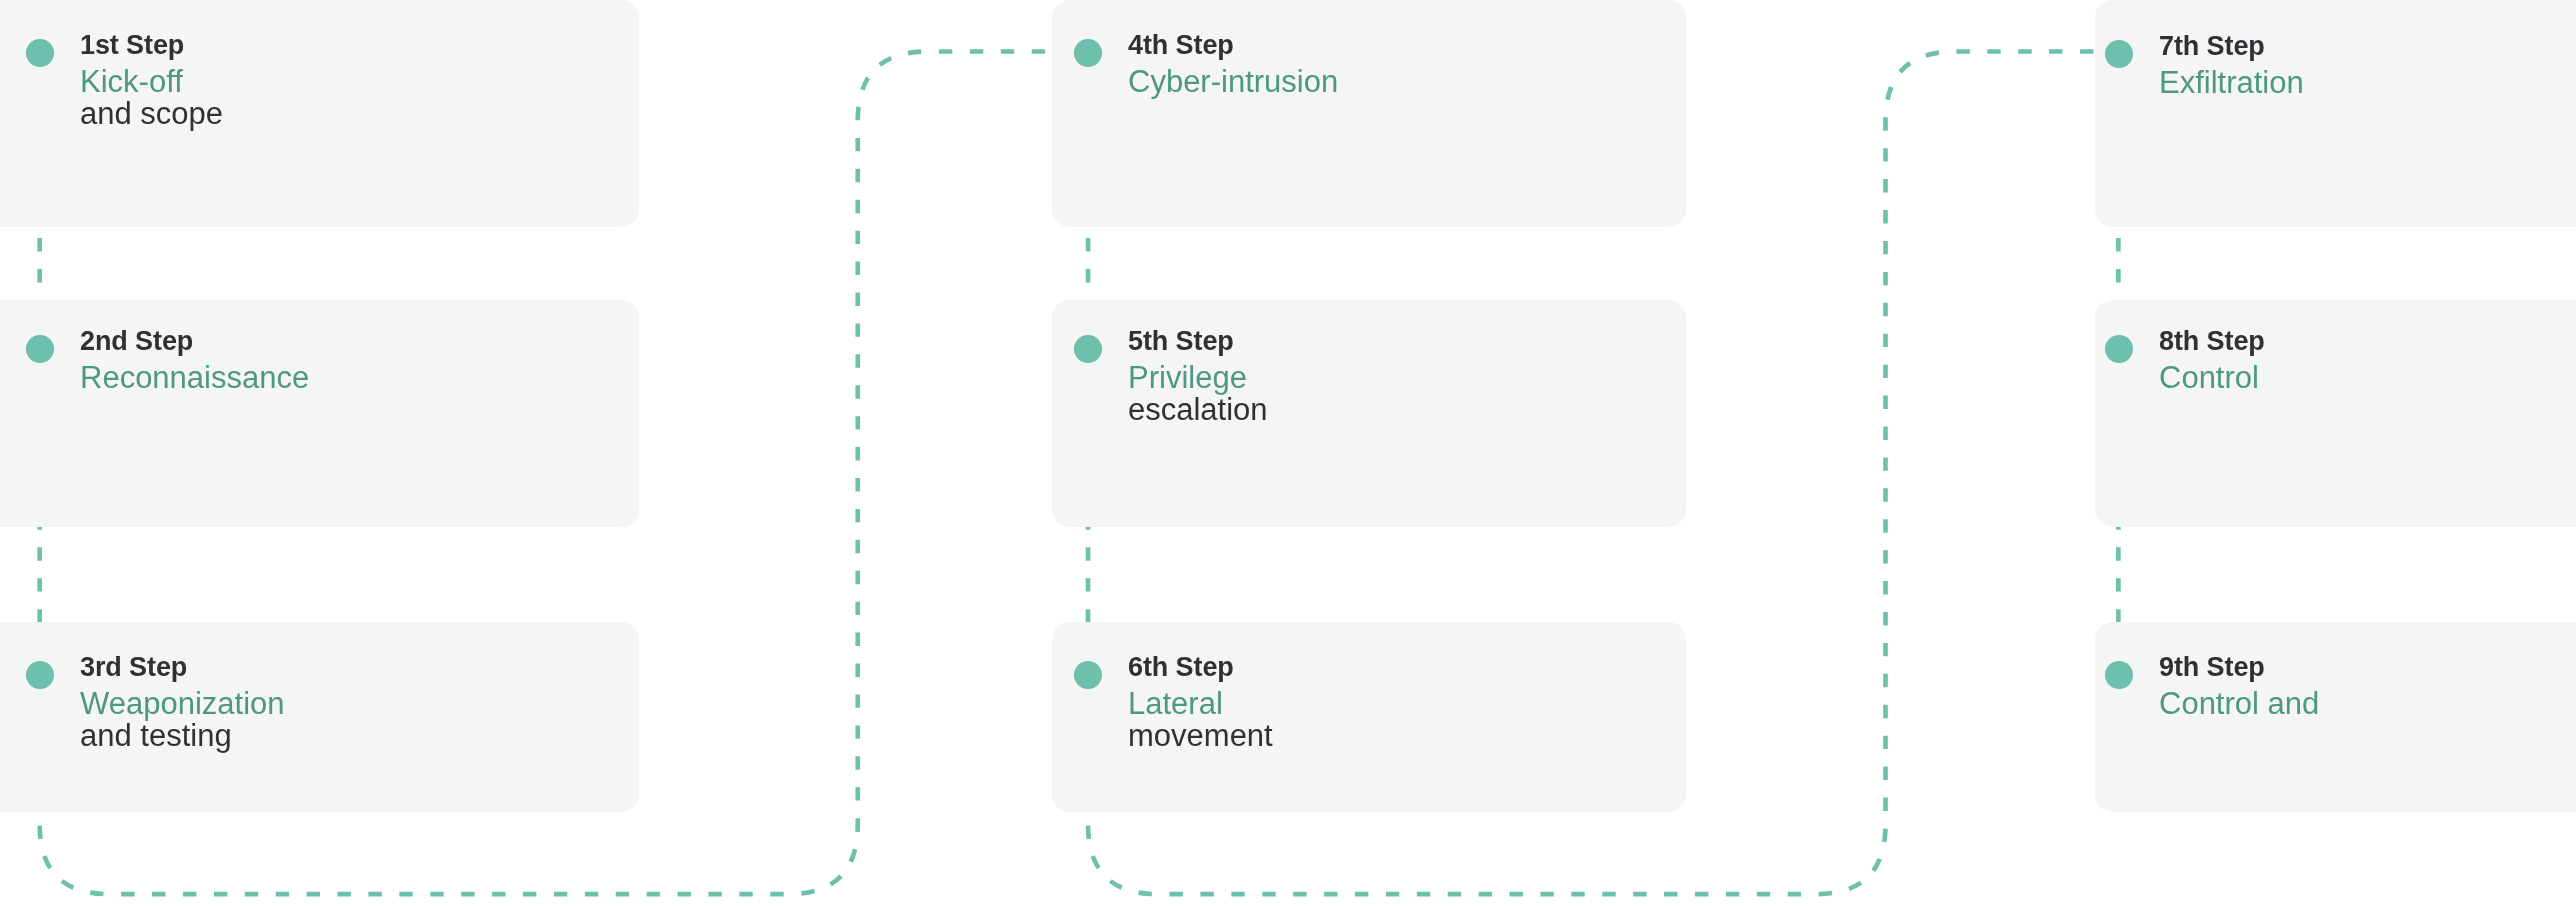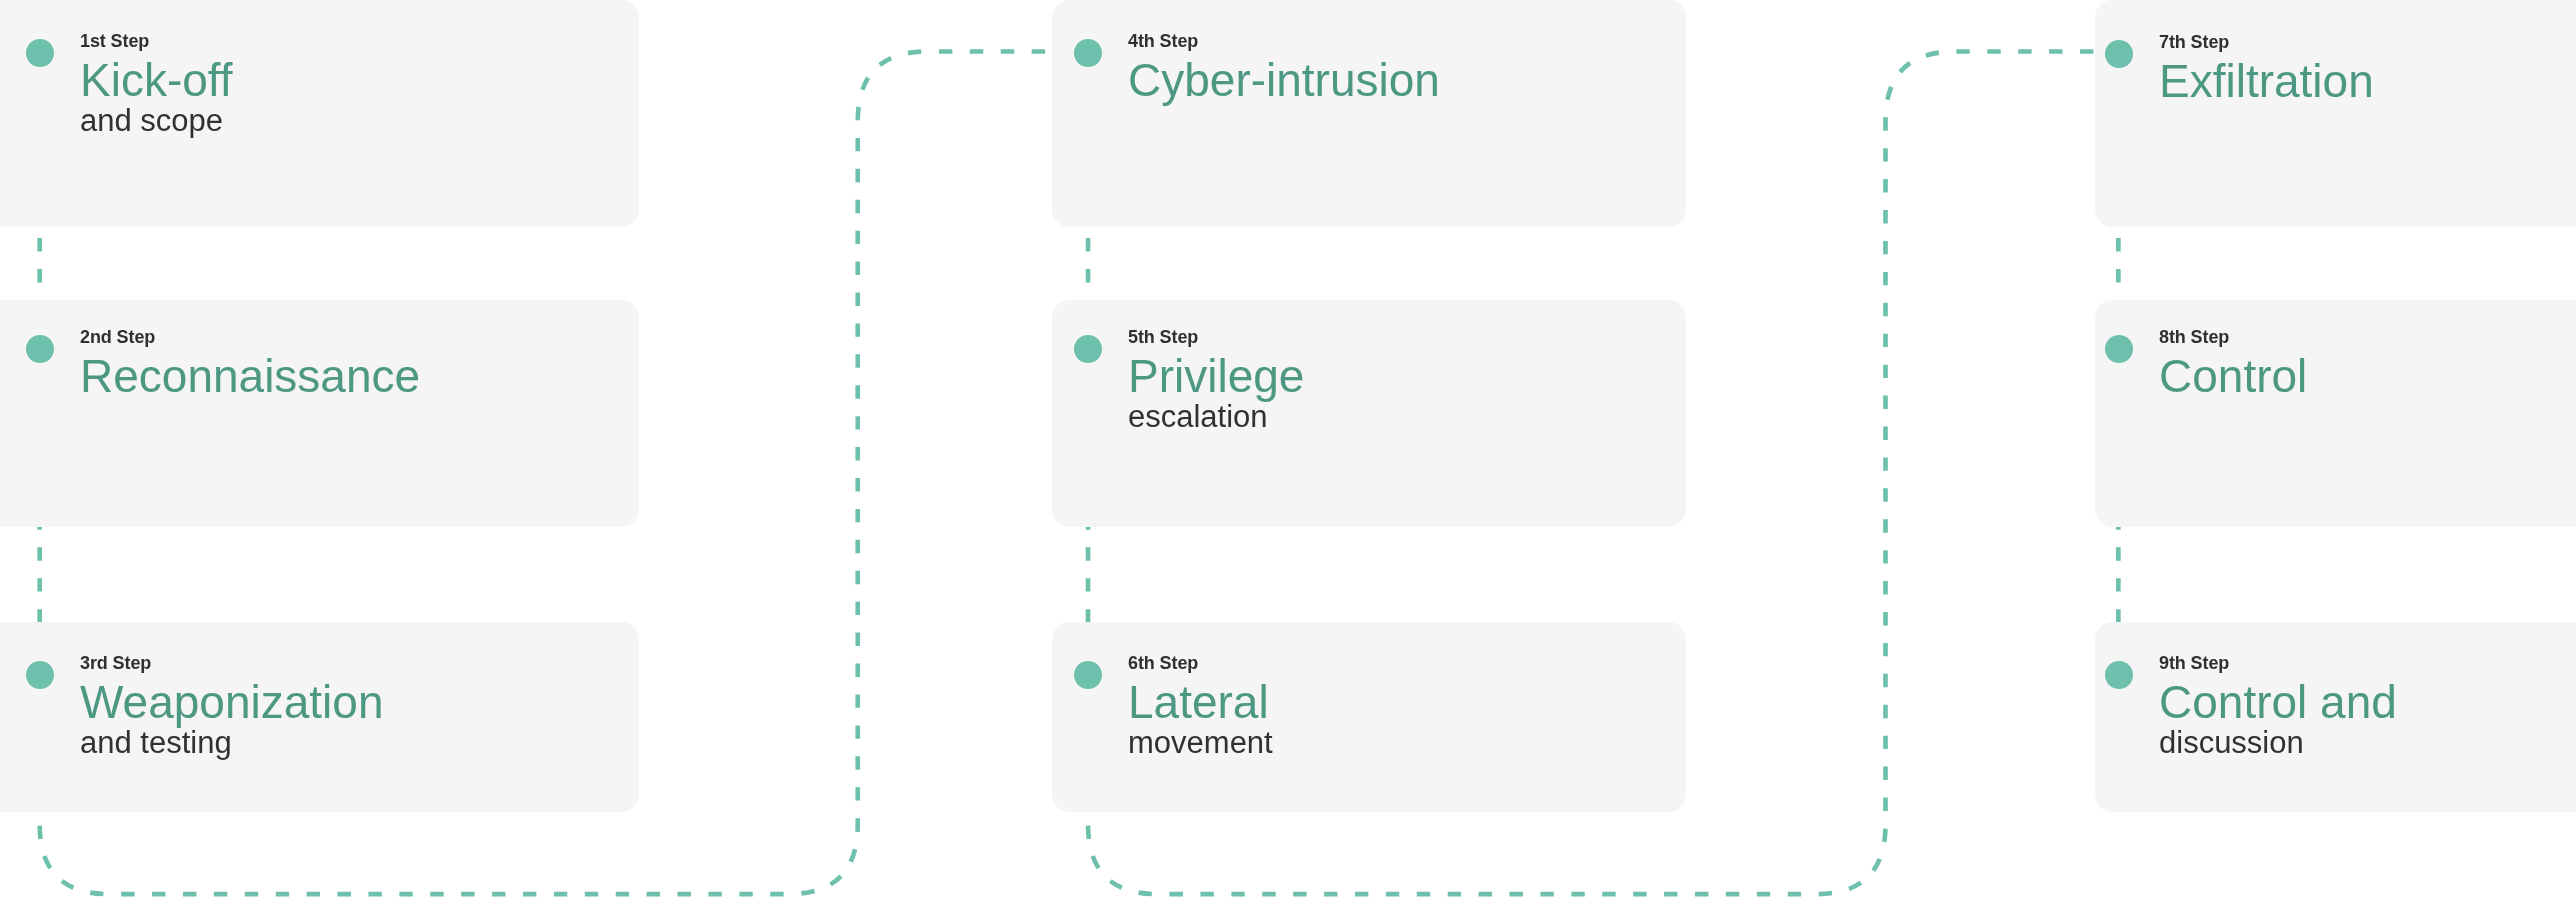--- a/index.html
+++ b/index.html
@@ -33,31 +33,31 @@
     left:0;top:0;
     z-index:5;
   }
   .step-text{
     position:absolute;
     left:54px;
     top:-7.2px;
     z-index:5;
   }
   .step-label{
-    font-size:18px;
+    font-size:27px;
     font-weight:bold;
     color:#2f3033;
     letter-spacing:-0.1px;
     line-height:1.0;
     white-space:nowrap;
     margin:0 0 7.2px 0;
     font-stretch:condensed;
   }
   .step-title{
-    font-size:46px;
+    font-size:31px;
     line-height:1.04;
     color:#4c9883;
     white-space:nowrap;
     margin:0;
     font-weight:400;
   }
   .step-sub{
     font-size:31px;
     line-height:1.04;
     color:#303134;
@@ -160,18 +160,17 @@
       <div class="step-title">Control</div>
       <div class="step-sub"></div>
     </div>
   </div>
 
   <div class="step" style="left:2105px;top:661px;">
     <span class="step-dot"></span>
     <div class="step-text">
       <div class="step-label">9th Step</div>
       <div class="step-title">Control and</div>
-      <div class="step-sub">discussion</div>
     </div>
   </div>
 
 </div>
 
 
 </body></html>

